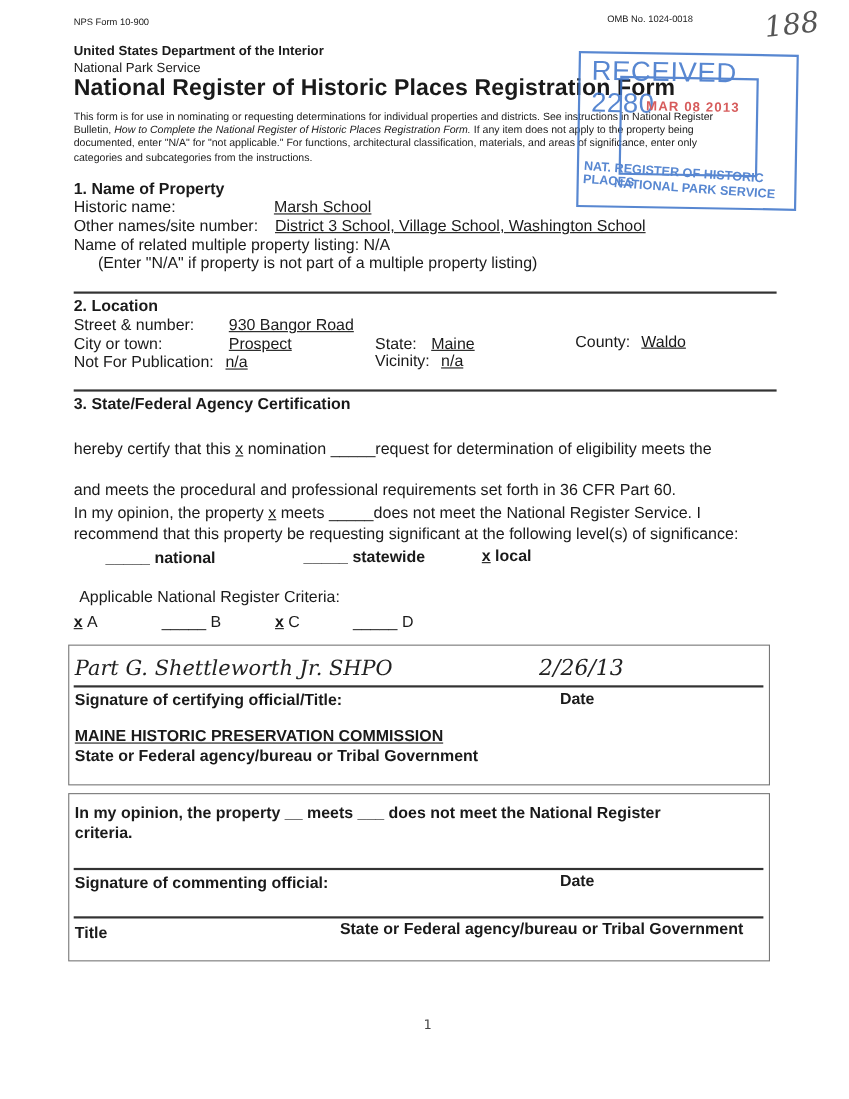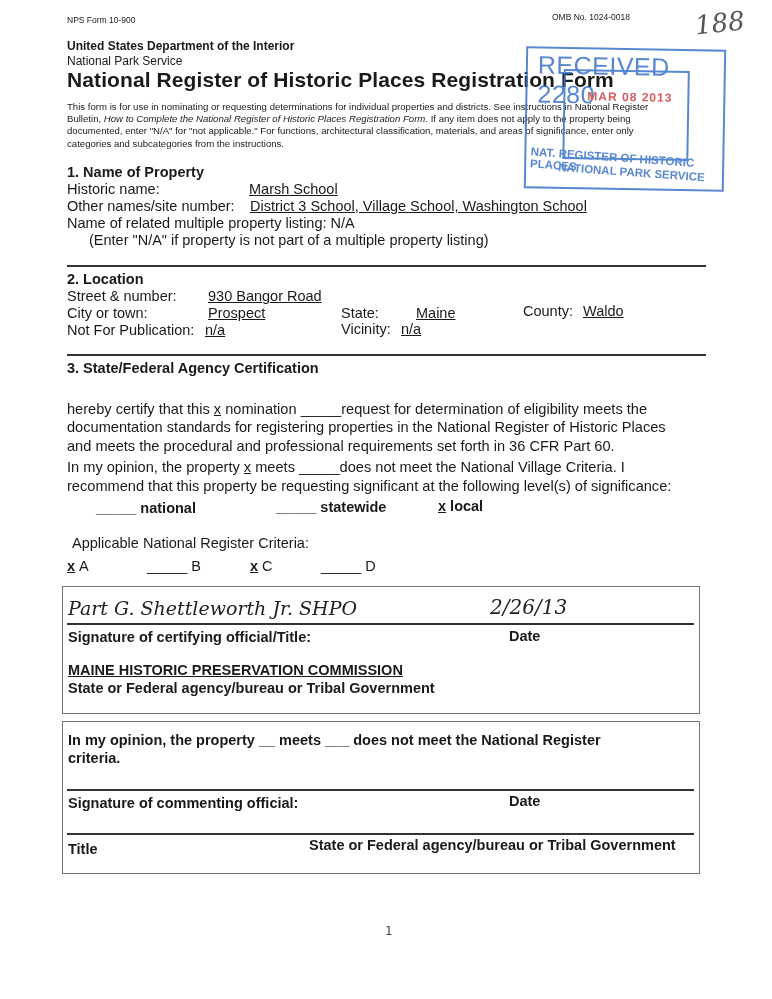--- a/index.html
+++ b/index.html
@@ -71,41 +71,41 @@
 <div class="abs body" style="left:89px; top:232px;">(Enter "N/A" if property is not part of a multiple property listing)</div>
 
 <div class="hr" style="top:265px;"></div>
 
 <div class="abs sec" style="left:67px; top:271px;">2.  Location</div>
 <div class="abs body" style="left:67px; top:288px;">Street &amp; number:</div>
 <div class="abs body u" style="left:208px; top:288px;">930 Bangor Road</div>
 <div class="abs body" style="left:67px; top:305px;">City or town:</div>
 <div class="abs body u" style="left:208px; top:305px;">Prospect</div>
 <div class="abs body" style="left:341px; top:305px;">State:</div>
-<div class="abs body u" style="left:416px; top:305px;">Maine</div>
+<div class="abs body u" style="left:392px; top:305px;">Maine</div>
 <div class="abs body" style="left:523px; top:303px;">County:</div>
 <div class="abs body u" style="left:583px; top:303px;">Waldo</div>
 <div class="abs body" style="left:67px; top:322px;">Not For Publication:</div>
 <div class="abs body u" style="left:205px; top:322px;">n/a</div>
 <div class="abs body" style="left:341px; top:321px;">Vicinity:</div>
 <div class="abs body u" style="left:401px; top:321px;">n/a</div>
 
 <div class="hr" style="top:354px;"></div>
 
 <div class="abs sec" style="left:67px; top:360px;">3.  State/Federal Agency Certification</div>
 
 <div class="abs para" style="left:67px; top:381px;">
   <br>
   <span>hereby certify that this </span><span class="u">x</span><span> nomination _____request for determination of eligibility meets the</span><br>
-  <span>documentation standards for registering properties in the National Register of Historic Places</span><br>
+  <br>
   <span>and meets the procedural and professional requirements set forth in 36 CFR Part 60.</span>
 </div>
 
 <div class="abs para" style="left:67px; top:458px;">
-  <span>In my opinion, the property </span><span class="u">x</span><span> meets _____does not meet the National Village Criteria.  I</span><br>
+  <span>In my opinion, the property </span><span class="u">x</span><span> meets _____does not meet the National Register Service.  I</span><br>
   <span>recommend that this property be requesting significant at the following level(s) of significance:</span>
 </div>
 
 <div class="abs body bold" style="left:96px; top:500px;">
   <span>_____</span> <span>national</span>
 </div>
 <div class="abs body bold" style="left:276px; top:499px;">
   <span>_____</span> <span>statewide</span>
 </div>
 <div class="abs body bold" style="left:438px; top:498px;">

